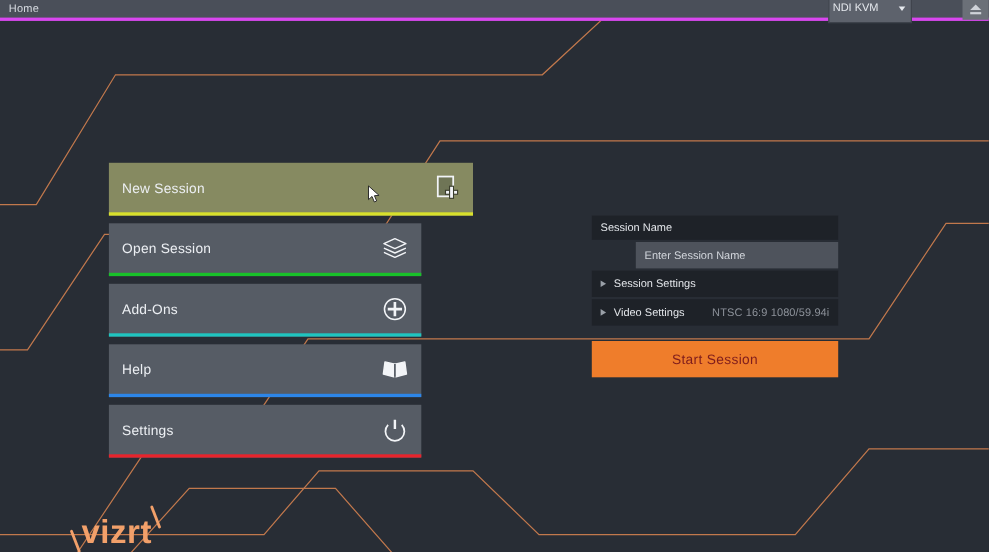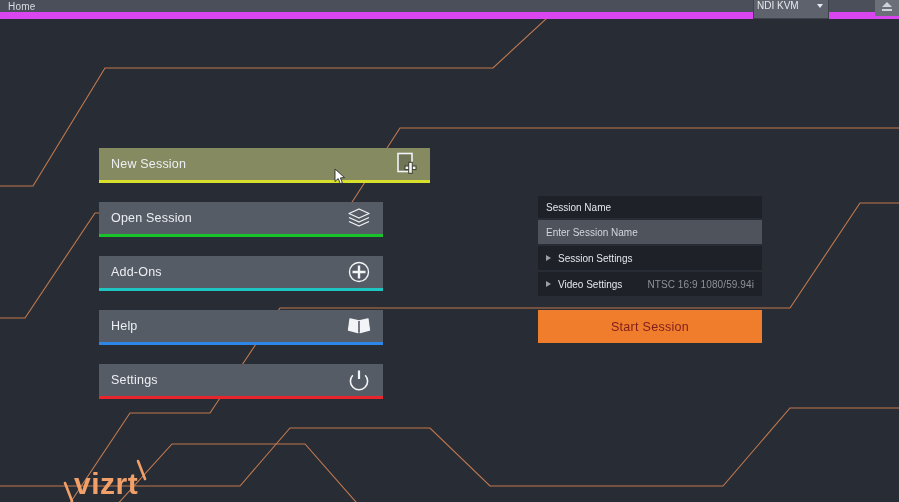--- a/index.html
+++ b/index.html
@@ -23,21 +23,21 @@
     width: 899px; height: 484px;
     pointer-events: none;
   }
 
   
   .titlebar {
     position: absolute; left: 0; top: 0;
     width: 899px; height: 19px;
     background: #4a4f59;
     display: flex; align-items: center;
-    border-bottom: 7px solid #d946ef;
+    border-bottom: 3px solid #d946ef;
   }
   .tb-home {
     color: #d8dce2;
     font-size: 10px;
     padding-left: 8px;
     letter-spacing: .2px;
   }
   .tb-spacer { flex: 1; }
   .tb-select {
     width: 76px; height: 26px;
@@ -78,23 +78,23 @@
   }
 
   
   .menu {
     position: absolute;
     left: 99px; top: 148px;
     width: 340px;
   }
   .menu-item {
     position: relative;
-    height: 35px;
+    height: 48px;
     background: #565c65;
-    margin-bottom: 19px;
+    margin-bottom: 7px;
     display: flex;
     align-items: center;
     border-bottom: 3px solid #888;
     cursor: pointer;
   }
   .menu-item.active {
     background: #868a61;
     width: 331px;
   }
   .menu-item:not(.active) { width: 284px; }
@@ -119,21 +119,21 @@
   }
   .row {
     height: 22px;
     display: flex; align-items: center;
     font-size: 10px;
     color: #e3e6ea;
     padding: 0 8px;
     margin-bottom: 2px;
   }
   .row-header { background: #1e2228; }
-  .row-input  { background: #4e535c; color: #d2d6dc; height: 24px; }
+  .row-input  { background: #4e535c; color: #d2d6dc; height: 24px; margin-left: 40px; }
   .row-collapse {
     background: #1e2228;
     height: 24px;
     justify-content: flex-start;
   }
   .tri {
     width: 0; height: 0;
     border-top: 3.5px solid transparent;
     border-bottom: 3.5px solid transparent;
     border-left: 5px solid #9aa0a8;

